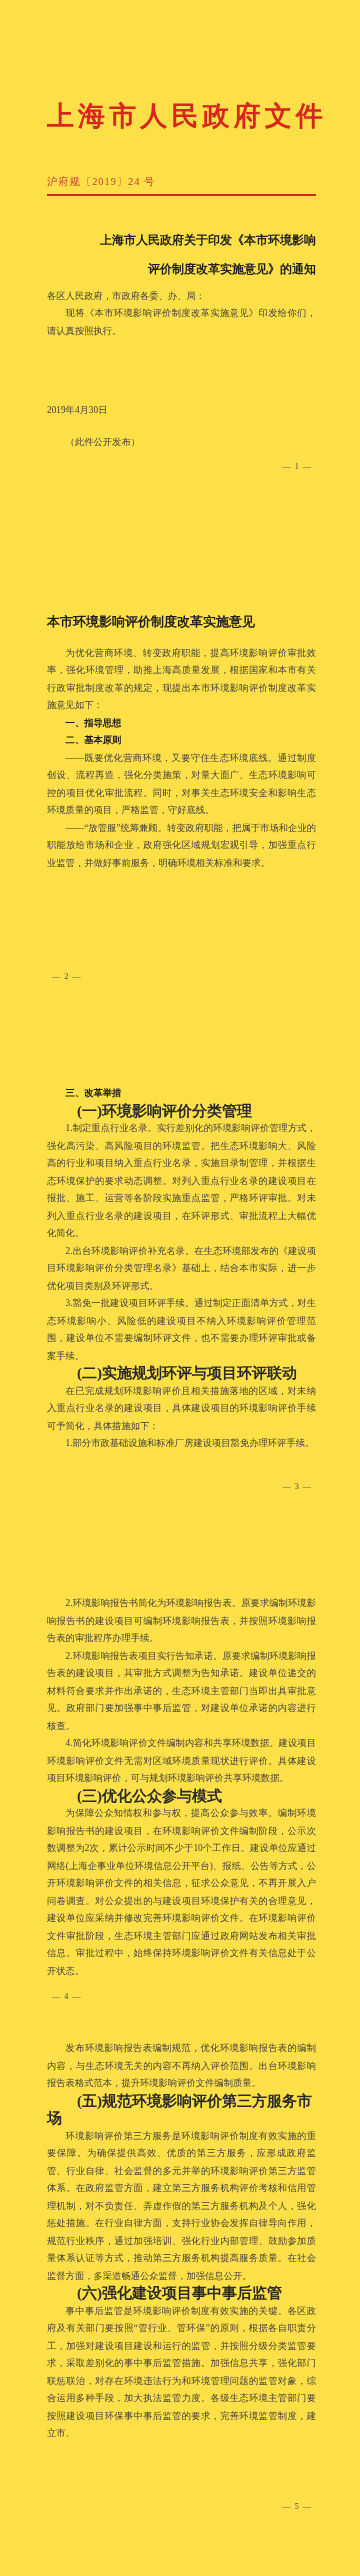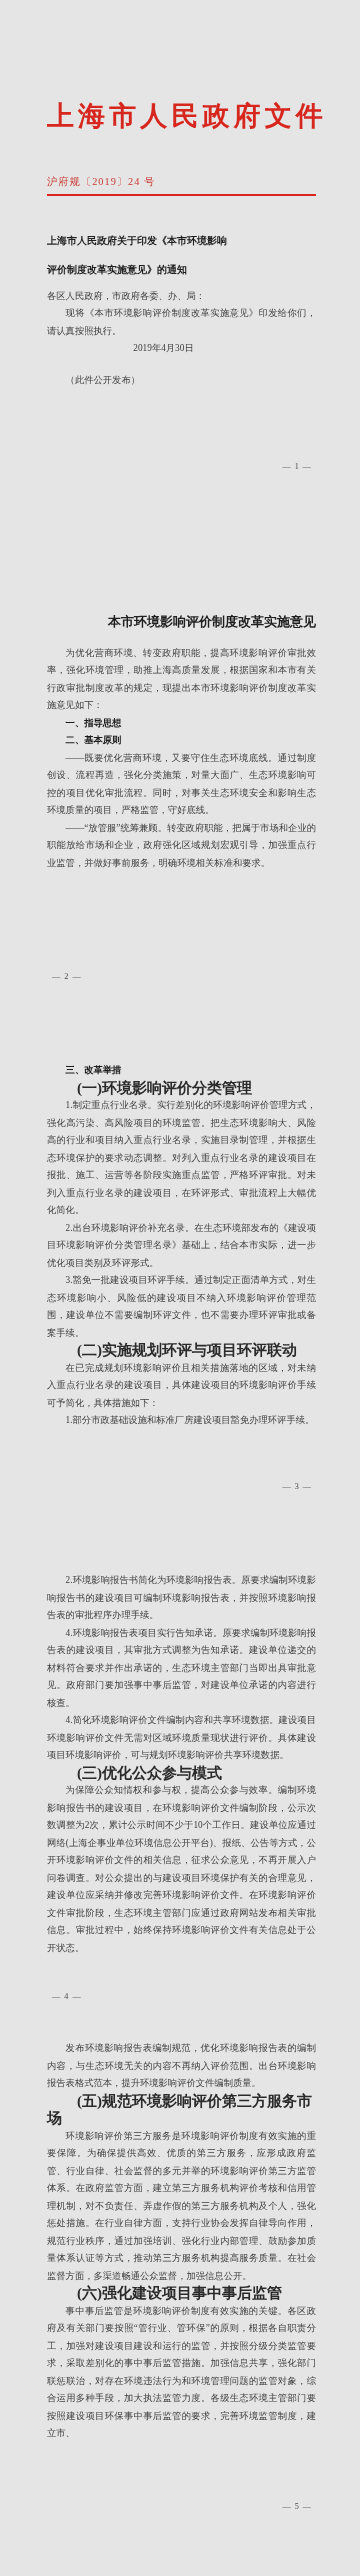--- a/index.html
+++ b/index.html
@@ -1,37 +1,37 @@
 <!DOCTYPE html>
 <html style="font-size:8.2px"><head>
 <meta charset="utf-8">
 <style>
   html,body{margin:0;padding:0;background:#ffffff;}
   body{width:361px;font-family:"Liberation Serif","DejaVu Serif",serif;color:#3d3d3d;}
   #doc-root{width:361px;background:#ffffff;}
-  .page{position:relative;height:510px;padding:0 45px 0 47px;box-sizing:border-box;overflow:hidden;background:#e5e5e5;}
+  .page{position:relative;height:510px;padding:0 45px 0 47px;box-sizing:border-box;overflow:hidden;background:#fde047;}
 
   .red-title{margin-top:102px;text-align:center;color:#d7261d;font-size:27px;line-height:29px;font-weight:bold;letter-spacing:4.1px;white-space:nowrap;}
   .doc-number{margin-top:44px;text-align:left;color:#c93a32;font-size:10.3px;line-height:13.4px;letter-spacing:1px;}
   .red-rule{margin-top:5.7px;height:1.5px;background:#d7261d;}
 
-  .notice-title{margin-top:31px;text-align:left;font-size:10px;line-height:28px;font-weight:bold;color:#1f1f1f;}
+  .notice-title{margin-top:31px;text-align:right;font-size:12px;line-height:28px;font-weight:bold;color:#1f1f1f;font-family:Liberation Mono, monospace;}
   .notice-title.cont{margin-top:1px;}
 
   .salutation{margin-top:4.1px;font-size:9.3px;line-height:17.5px;color:#3d3d3d;}
   .para{font-size:9.3px;line-height:17.5px;text-indent:2em;text-align:justify;color:#3d3d3d;}
   .para.first{margin-top:12.4px;}
-  .date-line{font-size:9.3px;line-height:17.5px;text-align:center;padding-right:36px;color:#3d3d3d;}
+  .date-line{margin-top:62px;font-size:9.3px;line-height:17.5px;text-align:left;padding-right:36px;color:#3d3d3d;}
   .note{margin-top:14.4px;font-size:9.3px;line-height:17.5px;text-indent:2em;color:#3d3d3d;}
 
-  .doc-title{margin-top:102px;text-align:right;font-size:13px;line-height:20.6px;font-weight:bold;color:#1f1f1f;}
+  .doc-title{margin-top:102px;text-align:left;font-size:13px;line-height:20.6px;font-weight:bold;color:#1f1f1f;}
   .h1{font-size:9.3px;line-height:17.5px;text-indent:2em;font-weight:bold;color:#1c1c1c;font-family:"Liberation Sans","DejaVu Sans",sans-serif;}
   .h2{font-size:15px;line-height:17.5px;text-indent:2em;font-weight:bold;color:#2a2a2a;}
 
-  .mt-page{margin-top:42px;}
+  .mt-page{margin-top:65px;}
 
   .page-num{position:absolute;top:462px;font-size:8.2px;color:#4a4a4a;letter-spacing:1px;white-space:nowrap;}
   .page-num.side-right{right:49px;}
   .page-num.side-left{left:52px;}
 </style>
 </head>
 <body>
 
 <div id="doc-root">
     <div class="page">
@@ -61,21 +61,21 @@
       <div class="para">1.制定重点行业名录。实行差别化的环境影响评价管理方式，强化高污染、高风险项目的环境监管。把生态环境影响大、风险高的行业和项目纳入重点行业名录，实施目录制管理，并根据生态环境保护的要求动态调整。对列入重点行业名录的建设项目在报批、施工、运营等各阶段实施重点监管，严格环评审批。对未列入重点行业名录的建设项目，在环评形式、审批流程上大幅优化简化。</div>
       <div class="para">2.出台环境影响评价补充名录。在生态环境部发布的《建设项目环境影响评价分类管理名录》基础上，结合本市实际，进一步优化项目类别及环评形式。</div>
       <div class="para">3.豁免一批建设项目环评手续。通过制定正面清单方式，对生态环境影响小、风险低的建设项目不纳入环境影响评价管理范围，建设单位不需要编制环评文件，也不需要办理环评审批或备案手续。</div>
       <div class="h2">(二)实施规划环评与项目环评联动</div>
       <div class="para">在已完成规划环境影响评价且相关措施落地的区域，对未纳入重点行业名录的建设项目，具体建设项目的环境影响评价手续可予简化，具体措施如下：</div>
       <div class="para">1.部分市政基础设施和标准厂房建设项目豁免办理环评手续。</div>
       <div class="page-num side-right">— 3 —</div>
     </div>
     <div class="page">
       <div class="para mt-page">2.环境影响报告书简化为环境影响报告表。原要求编制环境影响报告书的建设项目可编制环境影响报告表，并按照环境影响报告表的审批程序办理手续。</div>
-      <div class="para">4.环境影响报告表项目实行告知承诺。原要求编制环境影响报告表的建设项目，其审批方式调整为告知承诺。建设单位递交的材料符合要求并作出承诺的，生态环境主管部门当即出具审批意见。政府部门要加强事中事后监管，对建设单位承诺的内容进行核查。</div>
+      <div class="para">2.环境影响报告表项目实行告知承诺。原要求编制环境影响报告表的建设项目，其审批方式调整为告知承诺。建设单位递交的材料符合要求并作出承诺的，生态环境主管部门当即出具审批意见。政府部门要加强事中事后监管，对建设单位承诺的内容进行核查。</div>
       <div class="para">4.简化环境影响评价文件编制内容和共享环境数据。建设项目环境影响评价文件无需对区域环境质量现状进行评价。具体建设项目环境影响评价，可与规划环境影响评价共享环境数据。</div>
       <div class="h2">(三)优化公众参与模式</div>
       <div class="para">为保障公众知情权和参与权，提高公众参与效率。编制环境影响报告书的建设项目，在环境影响评价文件编制阶段，公示次数调整为2次，累计公示时间不少于10个工作日。建设单位应通过网络(上海企事业单位环境信息公开平台)、报纸、公告等方式，公开环境影响评价文件的相关信息，征求公众意见，不再开展入户问卷调查。对公众提出的与建设项目环境保护有关的合理意见，建设单位应采纳并修改完善环境影响评价文件。在环境影响评价文件审批阶段，生态环境主管部门应通过政府网站发布相关审批信息。审批过程中，始终保持环境影响评价文件有关信息处于公开状态。</div>
       <div class="page-num side-left">— 4 —</div>
     </div>
     <div class="page">
       <div class="para">发布环境影响报告表编制规范，优化环境影响报告表的编制内容，与生态环境无关的内容不再纳入评价范围。出台环境影响报告表格式范本，提升环境影响评价文件编制质量。</div>
       <div class="h2">(五)规范环境影响评价第三方服务市场</div>
       <div class="para">环境影响评价第三方服务是环境影响评价制度有效实施的重要保障。为确保提供高效、优质的第三方服务，应形成政府监管、行业自律、社会监督的多元并举的环境影响评价第三方监管体系。在政府监管方面，建立第三方服务机构评价考核和信用管理机制，对不负责任、弄虚作假的第三方服务机构及个人，强化惩处措施。在行业自律方面，支持行业协会发挥自律导向作用，规范行业秩序，通过加强培训、强化行业内部管理、鼓励参加质量体系认证等方式，推动第三方服务机构提高服务质量。在社会监督方面，多渠道畅通公众监督，加强信息公开。</div>
       <div class="h2">(六)强化建设项目事中事后监管</div>

